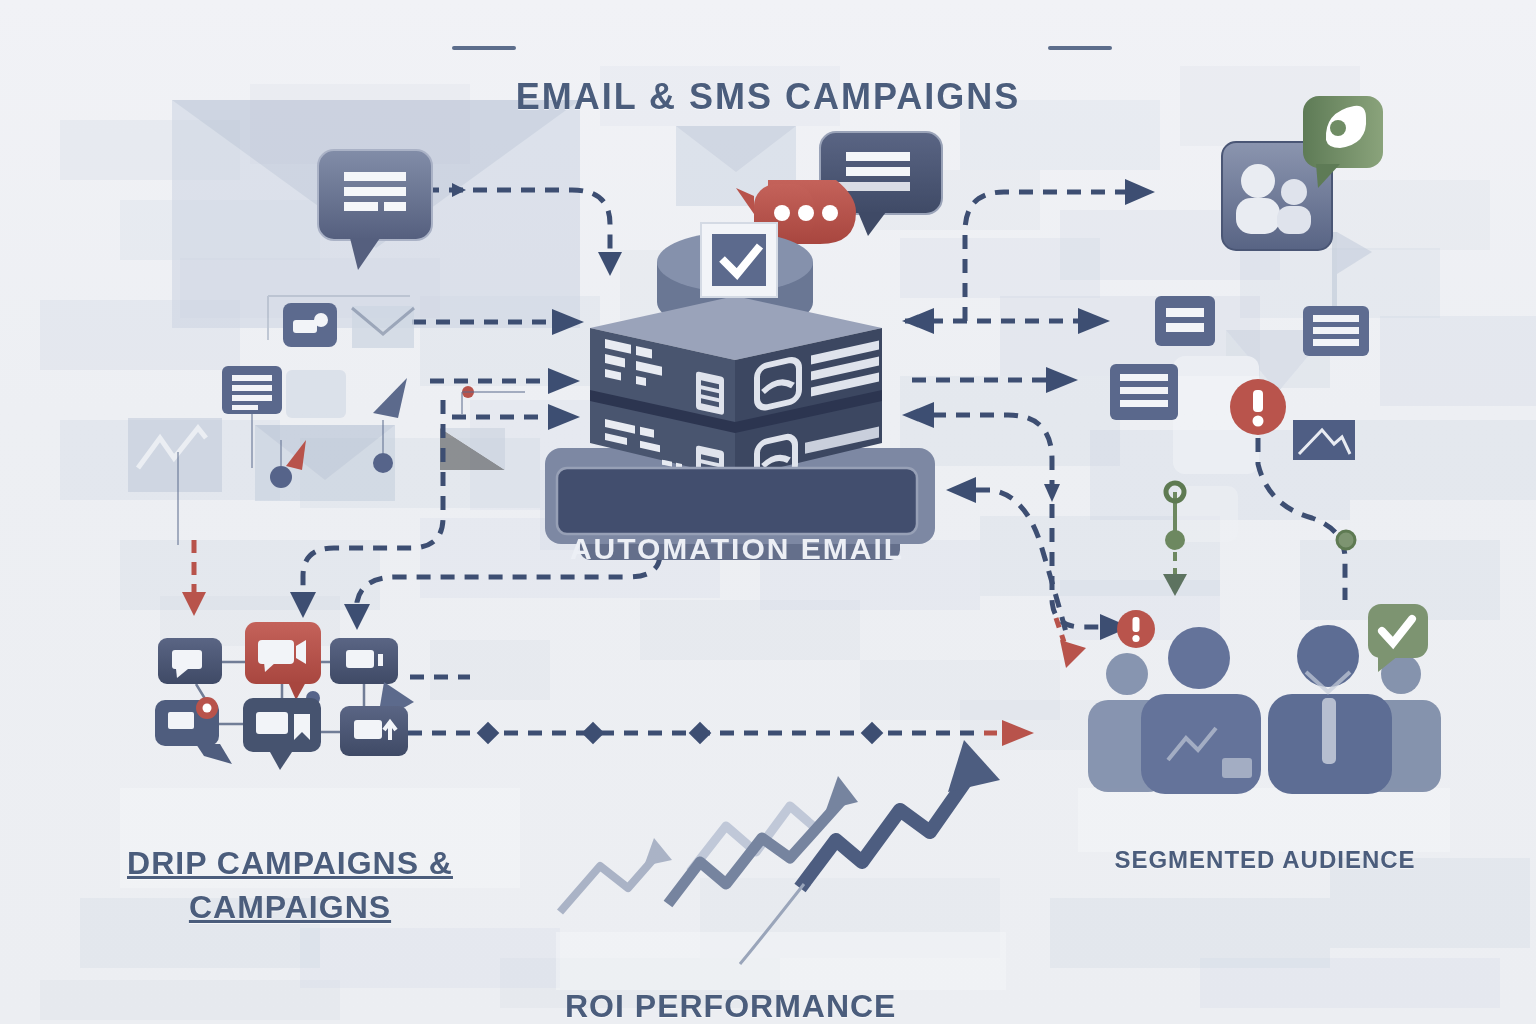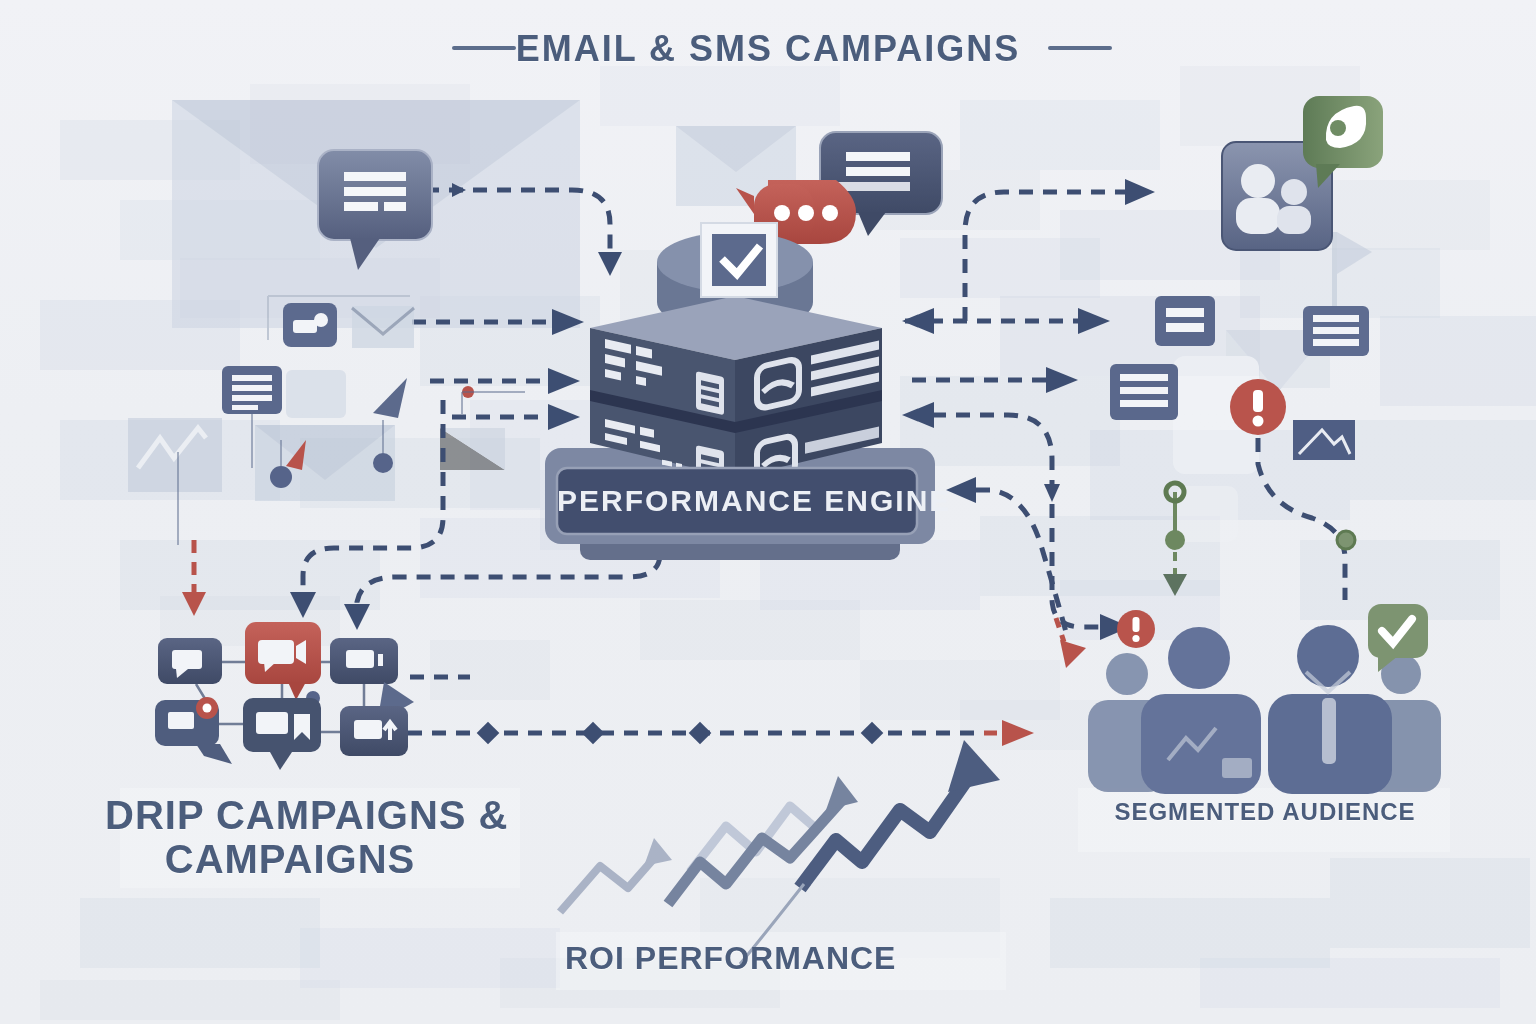--- a/index.html
+++ b/index.html
@@ -4,28 +4,28 @@
 <style>
   html,body{margin:0;padding:0;background:#dfe2e8;}
   #canvas{
     position:relative;width:1536px;height:1024px;overflow:hidden;
     background:linear-gradient(180deg,#f1f2f6 0%,#edeff3 40%,#eceef2 100%);
     font-family:"Liberation Sans",sans-serif;
   }
   .tile{position:absolute;background:#c3cedd;}
   .lbl{position:absolute;color:#4b5d7c;font-weight:bold;letter-spacing:1px;
        text-align:center;white-space:nowrap;
-       text-shadow:0 1px 0 rgba(255,255,255,.6);}
+       text-shadow:0 1px 0 rgba(255,255,255,.6);margin-top:48px;}
   #title{left:0;right:0;top:28px;font-size:36px;letter-spacing:2px;}
   .rule{position:absolute;top:46px;height:4px;background:#5c6d8b;border-radius:2px;}
   #rule-left{left:452px;width:64px;}
   #rule-right{left:1048px;width:64px;}
   #engine-label{left:557px;top:468px;width:360px;height:66px;line-height:66px;
     font-size:30px;color:#eceff5;letter-spacing:2px;text-shadow:none;}
-  #drip-label{left:105px;top:793px;width:370px;font-size:40px;line-height:44px;}
+  #drip-label{left:105px;top:793px;width:370px;font-size:32px;line-height:44px;text-decoration:underline;}
   #audience-label{left:1075px;top:798px;width:380px;font-size:24px;}
   #roi-label{left:565px;top:940px;width:300px;font-size:32px;text-align:center;}
   svg{position:absolute;left:0;top:0;}
 </style>
 </head>
 <body>
 
 <div id="canvas">
 
   <div class="tile" style="left: 60px; top: 120px; width: 180px; height: 60px; opacity: 0.18;"></div>
@@ -426,21 +426,21 @@
       <path d="M804,884 Q 760,940 740,964" stroke="#9aa5ba" stroke-width="3"></path>
       <polyline points="560,912 600,866 628,888 656,856" stroke="#aab3c6" stroke-width="8"></polyline>
       <polygon points="644,866 672,860 654,838" fill="#aab3c6" stroke="none"></polygon>
     </g>
   </svg>
 
   <div class="lbl" id="title">EMAIL &amp; SMS CAMPAIGNS</div>
   <div class="rule" id="rule-left"></div>
   <div class="rule" id="rule-right"></div>
 
-  <div class="lbl" id="engine-label">PERFORMANCE ENGINE</div>
+  <div class="lbl" id="engine-label">AUTOMATION EMAIL</div>
 
   <div class="lbl" id="drip-label">
     <div>DRIP CAMPAIGNS &amp;</div>
     <div>CAMPAIGNS</div>
   </div>
 
   <div class="lbl" id="audience-label">SEGMENTED AUDIENCE</div>
 
   <div class="lbl" id="roi-label">ROI PERFORMANCE</div>
 </div>

